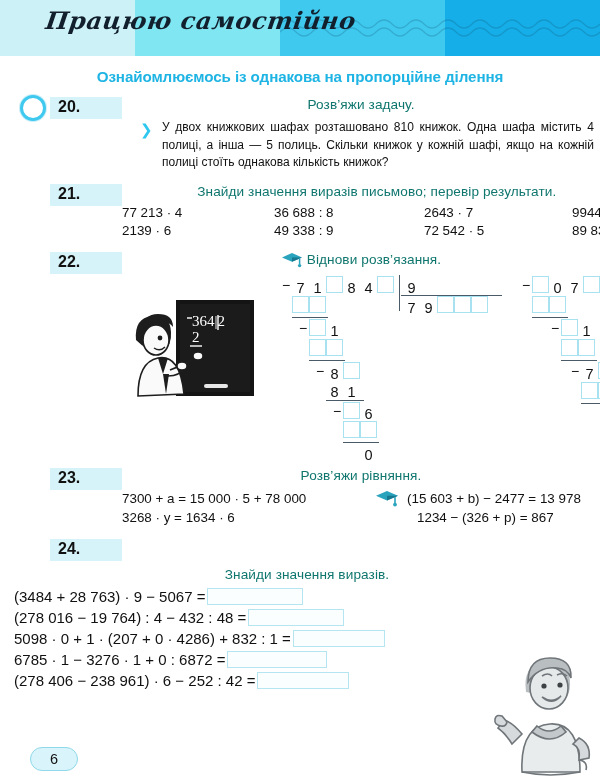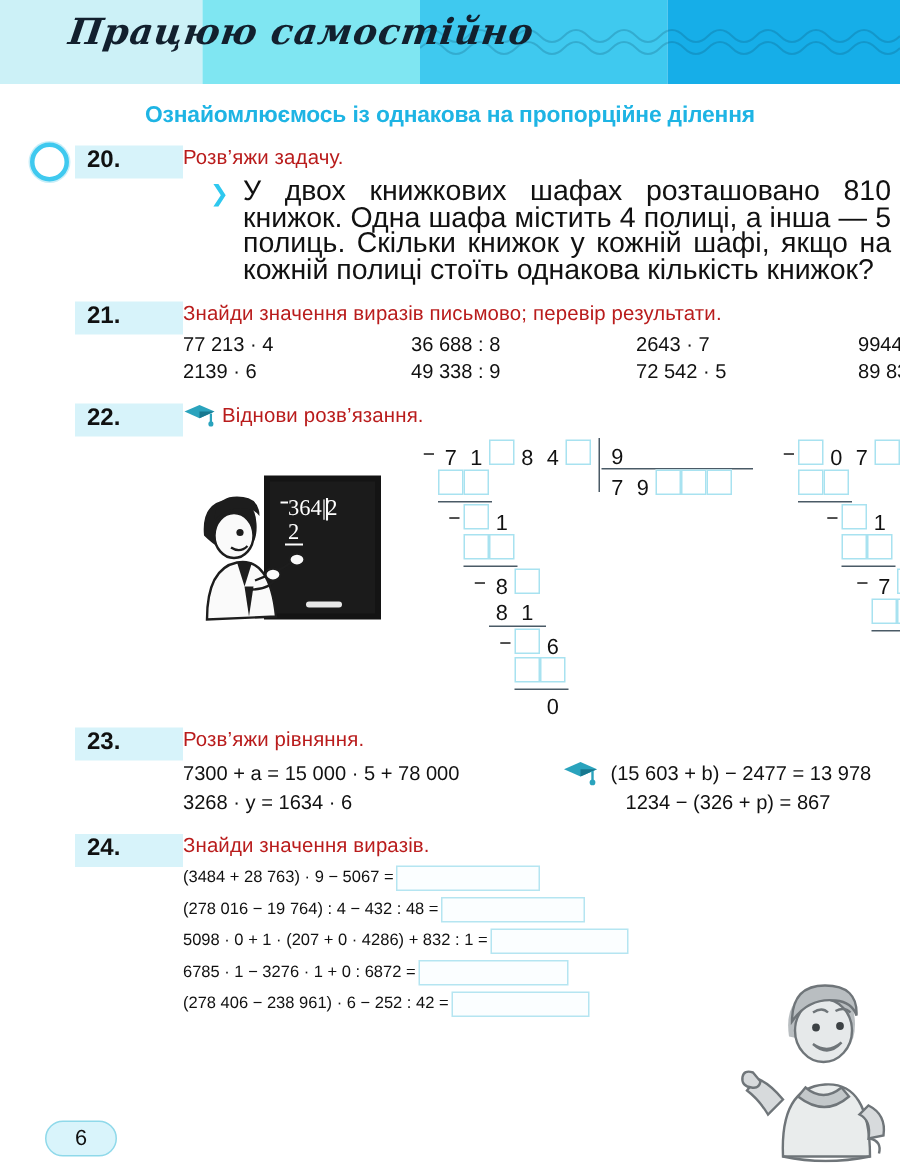--- a/index.html
+++ b/index.html
@@ -53,30 +53,30 @@
     font-weight: bold; font-size: 16px; color: #111;
   }
   .ring {
     position: absolute; left: 6px; top: -2px; width: 26px; height: 26px;
     border-radius: 50%;
     border: 3px solid #3fc9ef;
     background: #fff;
     box-shadow: 0 0 0 1px #c9eef8;
   }
   .taskbody { flex: 1; }
-  .prompt { font-size: 13.6px; color: #b91c1c; letter-spacing: .1px; }
+  .prompt { font-size: 13.6px; color: #0f766e; letter-spacing: .1px; text-align: center; }
 
   
   .bullet-row { display: flex; margin-top: 7px; padding-left: 18px; }
   .chev {
     flex: none; width: 16px; margin-right: 6px; padding-top: 3px;
     color: #2ec8ef; font-size: 15px; line-height: 1;
   }
   .problem-text {
-    font-size: 19px; line-height: 17.5px; color: #111;
+    font-size: 12px; line-height: 17.5px; color: #111;
     max-width: 432px; text-align: justify;
   }
 
   
   .expr-grid { display: flex; margin-top: 5px; font-size: 13.4px; color: #111; }
   .expr-col { margin-right: 0; }
   .expr-col div { line-height: 18px; white-space: nowrap; }
   .w1 { width: 152px; } .w2 { width: 150px; } .w3 { width: 148px; }
 
   
@@ -103,21 +103,21 @@
   .teacher-img { position: absolute; left: 8px; top: 20px; }
   .boy-img { position: absolute; right: 4px; bottom: 4px; }
 
   
   .eq-wrap { display: flex; margin-top: 6px; }
   .eq-left { width: 253px; font-size: 13.4px; line-height: 19px; color:#111; }
   .eq-right { font-size: 13.4px; line-height: 19px; color:#111; position: relative; padding-left: 32px; }
   .eq-cap { position: absolute; left: 0; top: 1px; }
 
   
-  .ans-line { display: flex; align-items: center; font-size: 11px; line-height: 21px; color: #111; }
+  .ans-line { display: flex; align-items: center; font-size: 15px; line-height: 21px; color: #111; }
   .ansbox {
     display: inline-block; height: 17px;
     border: 1.3px solid #b5e5f1; background: #fbfeff;
     margin-left: 2px;
   }
 
   
   .pagenum {
     position: absolute; left: 30px; bottom: 13px;
     width: 48px; height: 24px; border-radius: 12px;
@@ -329,21 +329,21 @@
             <circle cx="20" cy="14.6" r="1.9" fill="#2aa3bd"></circle>
           </svg>
         </span>
         <div>(15 603 + b) − 2477 = 13 978</div>
         <div style="padding-left:10px;">1234 − (326 + p) = 867</div>
       </div>
     </div>
   </div>
 </div>
 
-<div class="task" style="margin-top:12px;">
+<div class="task" style="margin-top:12px;flex-direction:column;">
   <div class="numcell">
     <div class="numband"></div>
     <div class="numtext">24.</div>
   </div>
   <div class="taskbody">
     <div class="prompt">Знайди значення виразів.</div>
 
     <div class="ans-line" style="margin-top:4px;">
       <span>(3484 + 28 763) · 9 − 5067 =</span>
       <span class="ansbox" style="width:96px;"></span>

